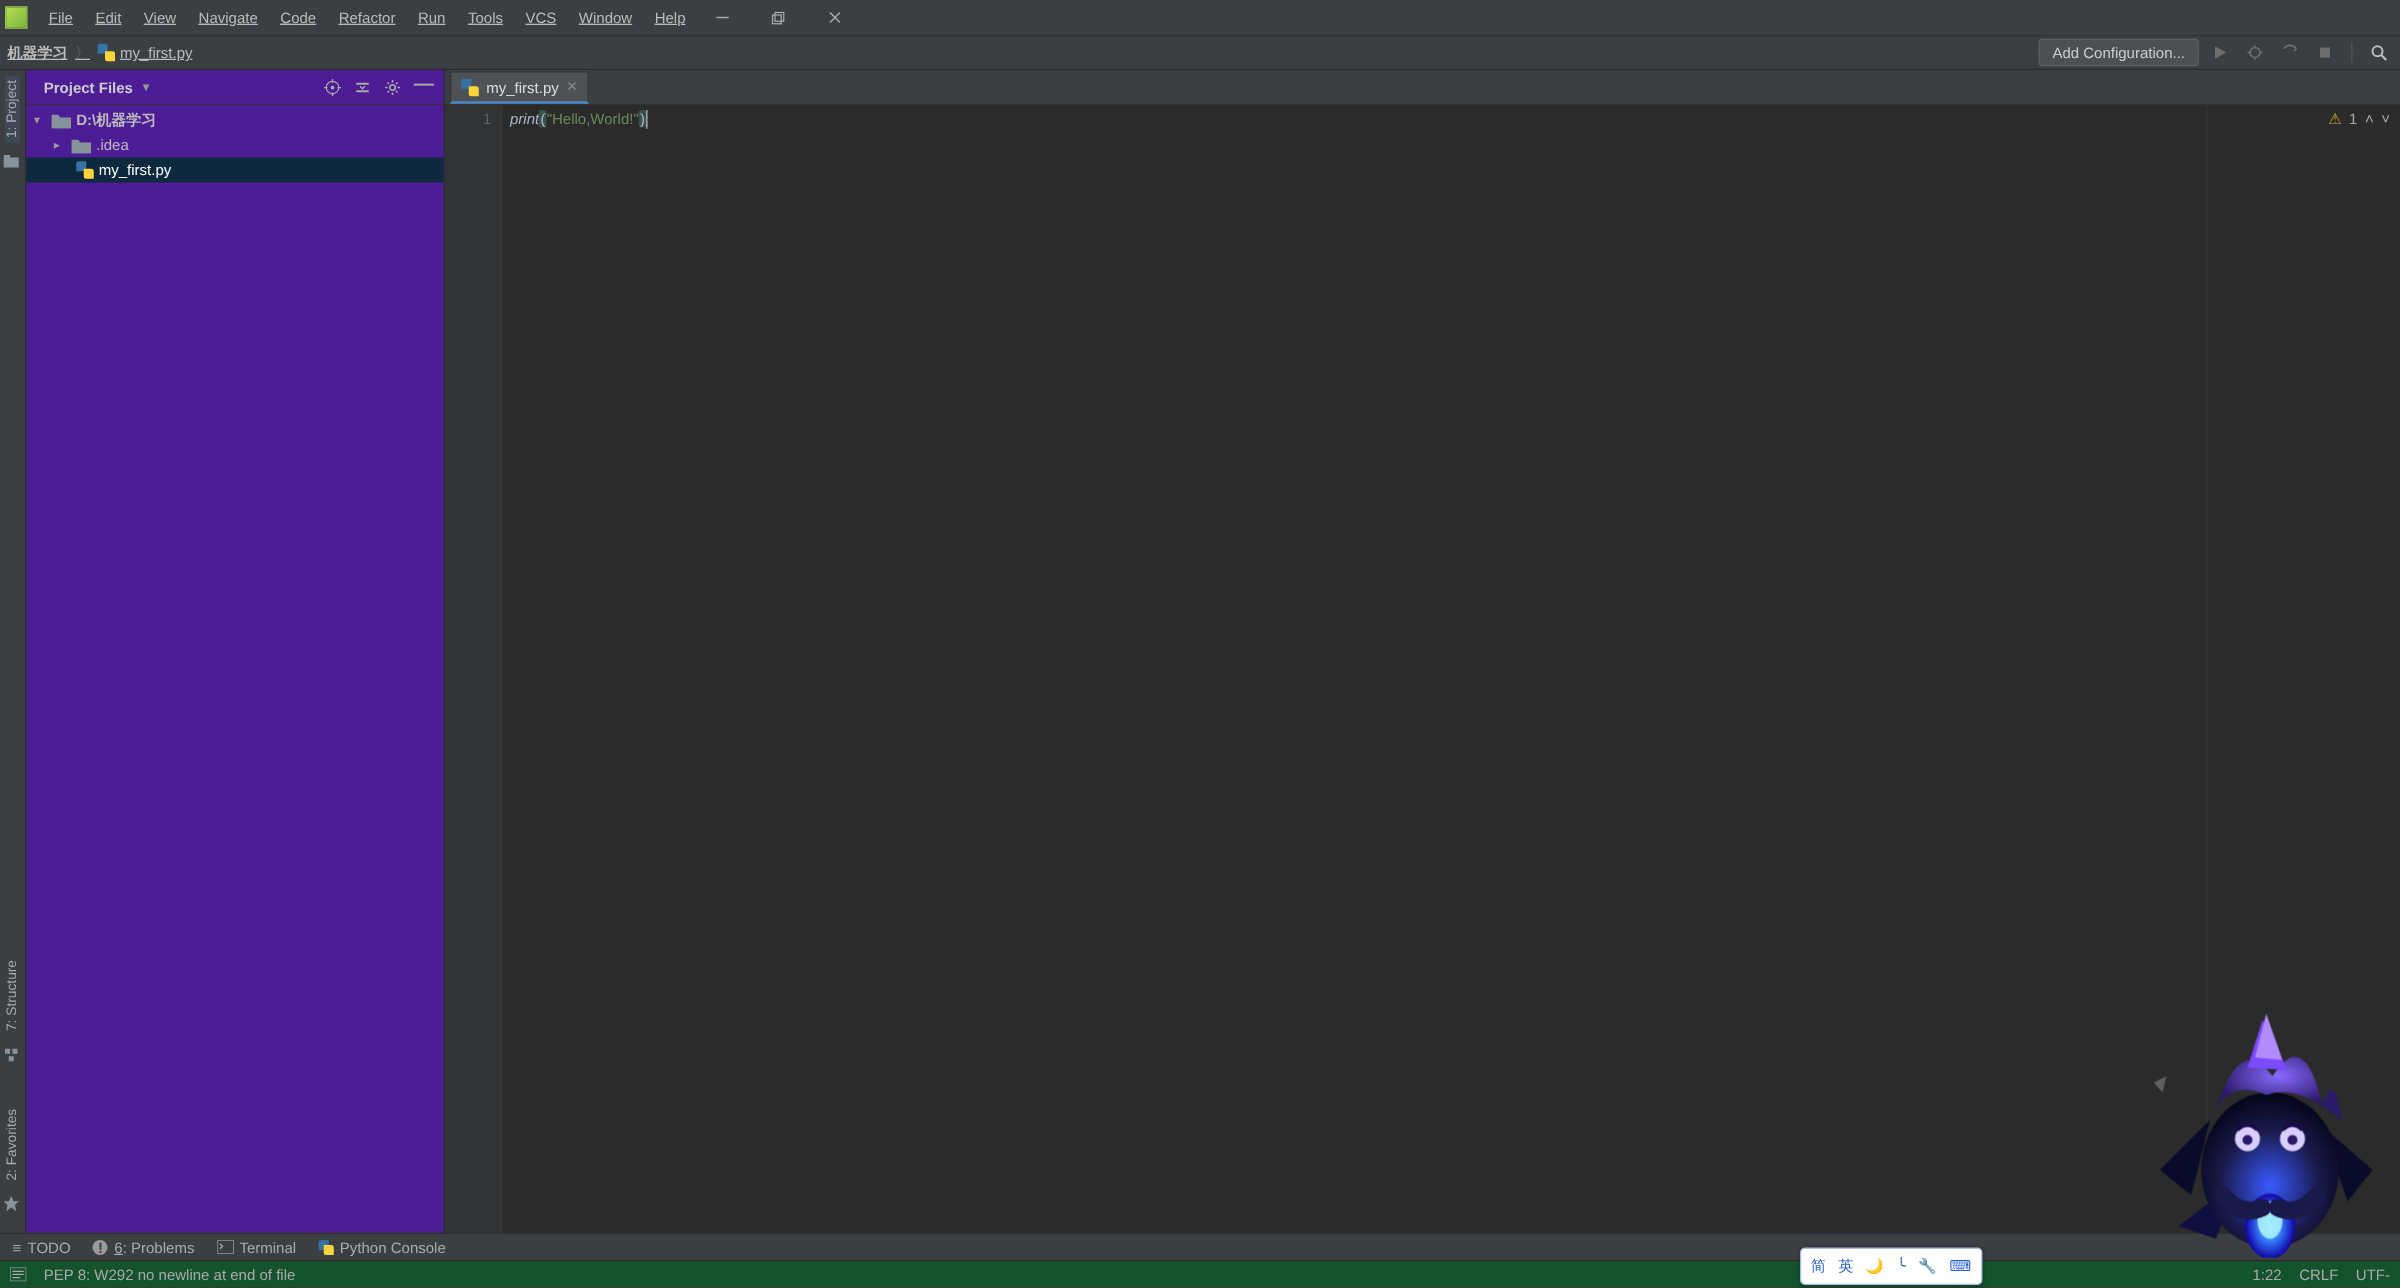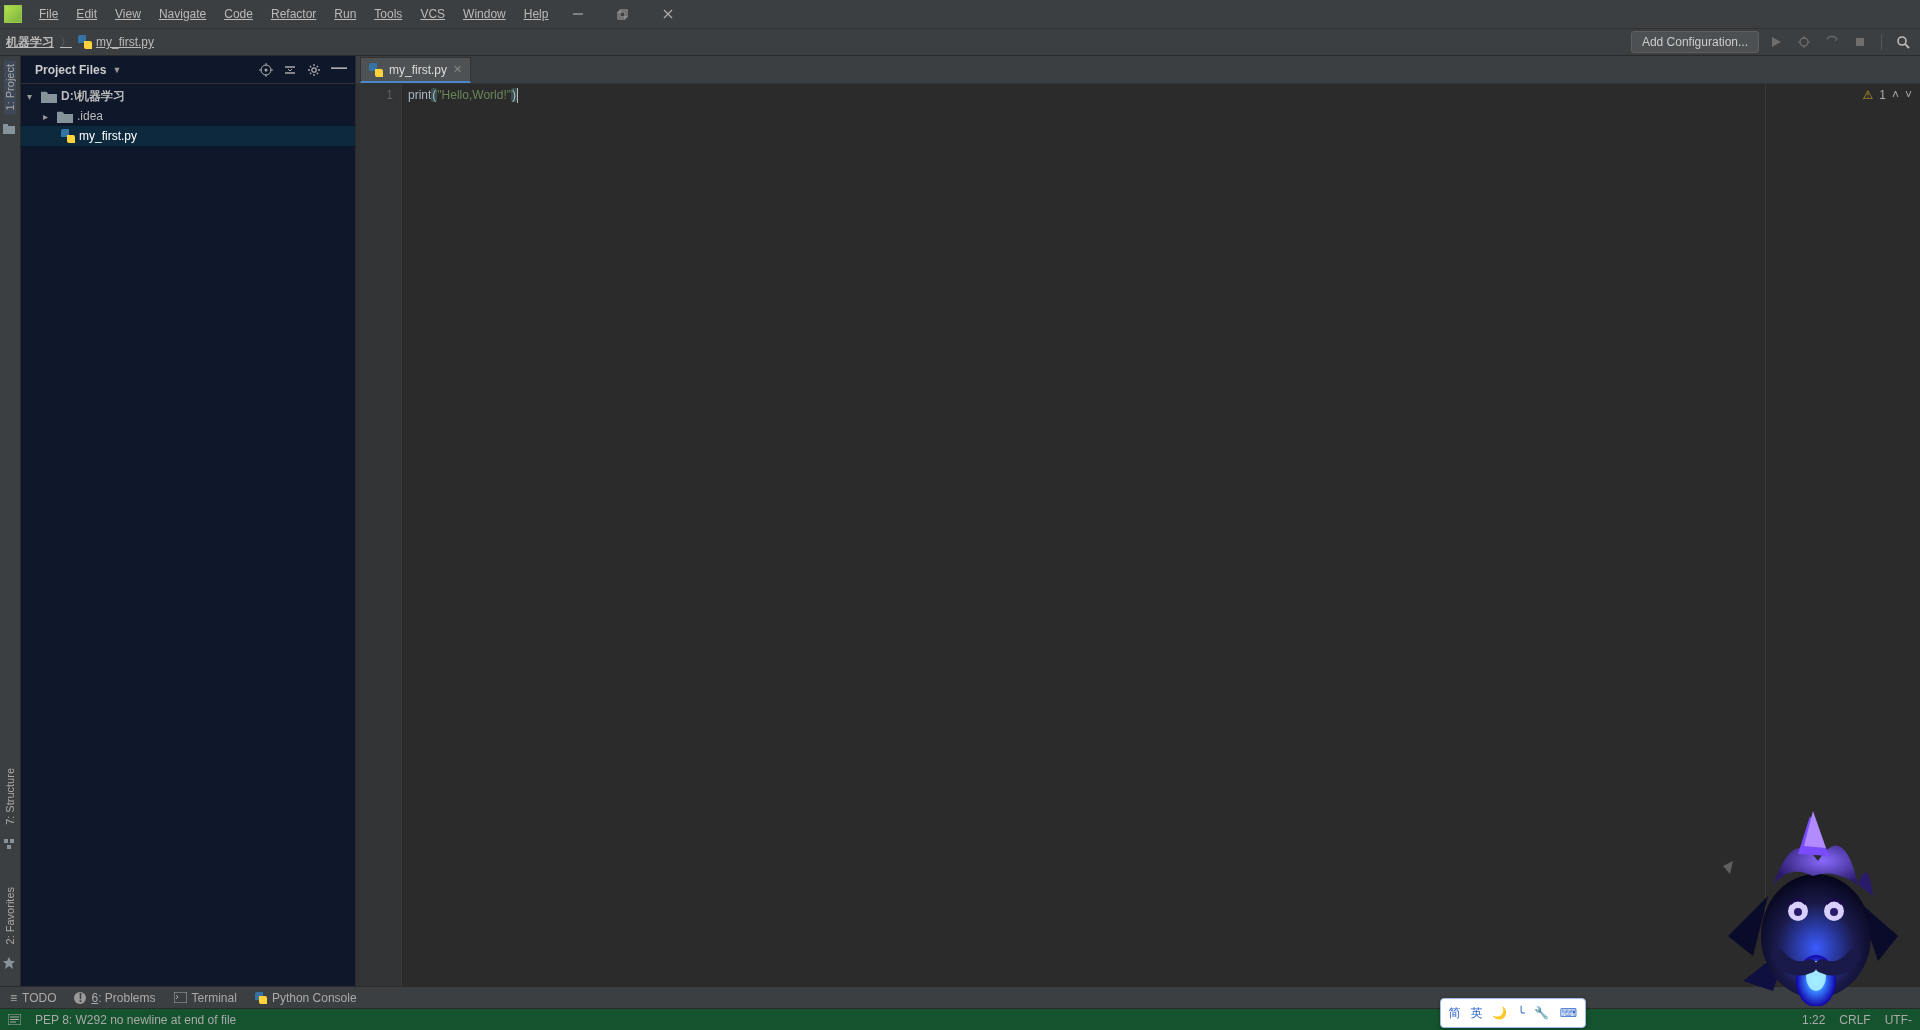--- a/index.html
+++ b/index.html
@@ -25,21 +25,21 @@
 .tb-icon { width: 22px; height: 22px; display: flex; align-items: center; justify-content: center; color: #6e6e6e; }
 .tb-icon.enabled { color: #bbb; }
 
 
 .body { display: flex; height: calc(1030px - 28px - 28px - 22px - 22px); }
 .left-strip { width: 21px; background: #3c3f41; border-right: 1px solid #2b2b2b; display: flex; flex-direction: column; align-items: center; padding-top: 4px; gap: 8px; }
 .vlabel { writing-mode: vertical-rl; transform: rotate(180deg); font-size: 11px; color: #aaa; padding: 4px 0; cursor: default; }
 .vlabel.active { background: #4b6eaf33; }
 .strip-icon { width: 16px; height: 16px; color: #888; }
 
-.project-panel { width: 335px; background: #0f172a; border-right: 1px solid #2b2b2b; display: flex; flex-direction: column; }
+.project-panel { width: 335px; background: #4c1d95; border-right: 1px solid #2b2b2b; display: flex; flex-direction: column; }
 .panel-header { height: 28px; display: flex; align-items: center; padding: 0 8px; gap: 6px; border-bottom: 1px solid #323232; }
 .panel-title { font-weight: bold; color: #ccc; display:flex; align-items:center; gap:6px;}
 .panel-tools { margin-left: auto; display: flex; gap: 10px; color: #aaa; }
 .panel-tools span { cursor: default; }
 .tree { flex: 1; padding: 2px 0; overflow: auto; }
 .tree-row { height: 20px; display: flex; align-items: center; padding-left: 6px; gap: 4px; white-space: nowrap; }
 .tree-row.selected { background: #0d293e; color: #fff; }
 .tree-row .arrow { width: 10px; display:inline-block; color:#999; font-size:10px;}
 .tree-row .ico { width: 16px; height: 14px; display: inline-block; }
 .folder-ico { background: #87939a; clip-path: polygon(0 20%, 35% 20%, 45% 35%, 100% 35%, 100% 100%, 0 100%); }
@@ -49,21 +49,21 @@
 .indent1 { padding-left: 22px; }
 .indent2 { padding-left: 40px; }
 
 .editor-area { flex: 1; display: flex; flex-direction: column; background: #2b2b2b; }
 .tabbar { height: 28px; background: #3c3f41; display: flex; align-items: flex-end; padding-left: 4px; border-bottom: 1px solid #323232; }
 .tab { height: 26px; background: #4e5254; border: 1px solid #323232; border-bottom: 2px solid #4a88c7; display: flex; align-items: center; gap: 6px; padding: 0 8px; color: #ddd; position: relative; }
 .tab .close { color: #888; font-size: 11px; }
 .editor { flex: 1; display: flex; position: relative; font-family: "JetBrains Mono","Consolas",monospace; font-size: 13px; }
 .gutter { width: 46px; background: #313335; color: #606366; padding: 4px 8px 0 0; text-align: right; border-right: 1px solid #3a3a3a; }
 .code { flex: 1; background: #2b2b2b; padding: 4px 6px 0 6px; color: #a9b7c6; border-right: 1px solid #3a3a3a; }
-.code .fn { color: #a9b7c6; }
+.code .fn { color: #a9b7c6; font-style: italic; }
 .code .str { color: #6a8759; }
 .code .hlpar { background: #3b514d; border-radius: 2px; padding: 0 1px; }
 .code .caret { display:inline-block; width:1px; height:15px; background:#bbb; vertical-align:middle; }
 .rmargin { width: 154px; background: #2b2b2b; position: relative; }
 .insp { position: absolute; top: 4px; right: 8px; display: flex; align-items: center; gap: 6px; color: #aaa; font-size: 11px; }
 .warn-ico { color: #c9a227; }
 
 
 .bottom-tools { height: 22px; background: #3c3f41; border-top: 1px solid #2b2b2b; display: flex; align-items: center; padding: 0 10px; gap: 18px; font-size: 11px; color: #aaa; }
 .bt-item { display: flex; align-items: center; gap: 5px; }

